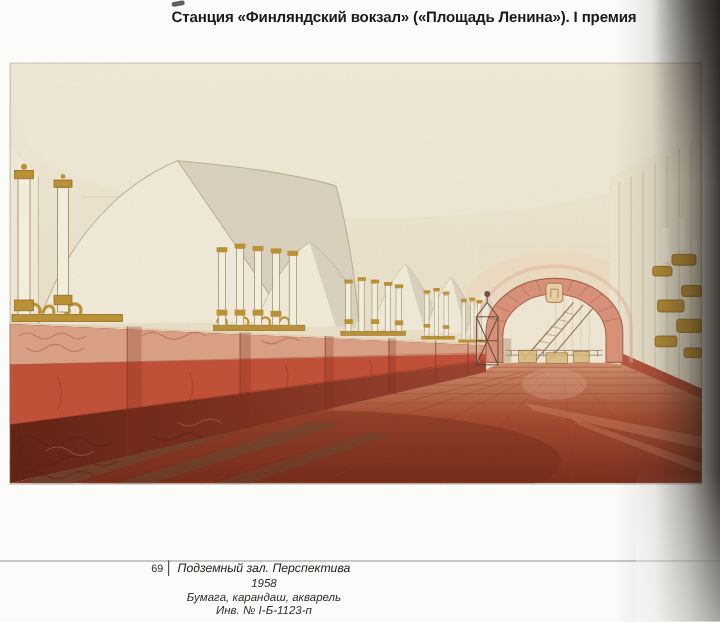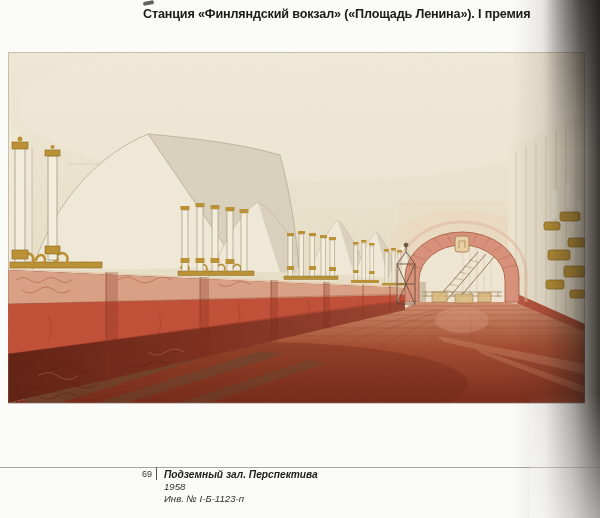--- a/index.html
+++ b/index.html
@@ -20,26 +20,26 @@
   .title{font-size:12.6px;font-weight:bold;color:#1b1b19;line-height:1.15;letter-spacing:-.15px;margin:0;}
   .authors{font-size:10.4px;color:#29292六;color:#292926;margin:2px 0 0 0;letter-spacing:-.1px;}
 
   
   .plate{position:absolute;left:8px;top:52px;width:577px;height:351px;margin:0;
     box-shadow:0 1px 0 rgba(90,60,40,.25);}
   .plate svg{display:block;width:577px;height:351px;}
 
   
   .rule{position:absolute;left:0;top:467px;width:600px;height:1px;background:#a5a5a1;}
-  .caption{position:absolute;left:124px;top:467px;display:flex;align-items:flex-start;}
+  .caption{position:absolute;left:108px;top:467px;display:flex;align-items:flex-start;}
   .cap-num{width:28px;text-align:right;font-size:9px;color:#33332f;padding-top:2px;}
   .cap-sep{width:1px;height:13px;background:#55534f;margin-left:4px;}
   .cap-text{margin-left:7px;padding-top:2px;font-style:italic;color:#2e2e2a;}
-  .cap-title{font-size:10.2px;font-weight:bold;color:#1d1d1a;line-height:12px;}
-  .cap-line{font-size:9.6px;line-height:11.6px;}
+  .cap-title{font-size:10.2px;font-weight:normal;color:#1d1d1a;line-height:12px;}
+  .cap-line{font-size:9.6px;line-height:11.6px;text-align:center;}
 
   
   .gutter{position:absolute;top:0;right:0;width:88px;height:518px;pointer-events:none;
     background:linear-gradient(to right,
       rgba(40,33,26,0) 0%, rgba(40,33,26,.10) 38%,
       rgba(36,30,24,.42) 70%, rgba(26,22,18,.85) 100%);}
   .gutter-top{position:absolute;top:0;right:0;width:58px;height:150px;pointer-events:none;
     background:linear-gradient(to bottom, rgba(14,12,10,.50), rgba(14,12,10,0));
     -webkit-mask-image:linear-gradient(to right,transparent,black 65%);
     mask-image:linear-gradient(to right,transparent,black 65%);}
@@ -324,20 +324,21 @@
   </figure>
 
   <div class="rule"></div>
 
   <div class="caption">
     <span class="cap-num">69</span>
     <span class="cap-sep"></span>
     <div class="cap-text">
       <div class="cap-title">Подземный зал. Перспектива</div>
       <div class="cap-line">1958</div>
+      <div class="cap-line">Бумага, карандаш, акварель</div>
       <div class="cap-line">Инв. № I-Б-1123-п</div>
     </div>
   </div>
 
   <div class="gutter"></div>
   <div class="gutter-top"></div>
   <div class="gutter-soften"></div>
 </div>
 
 </body></html>

